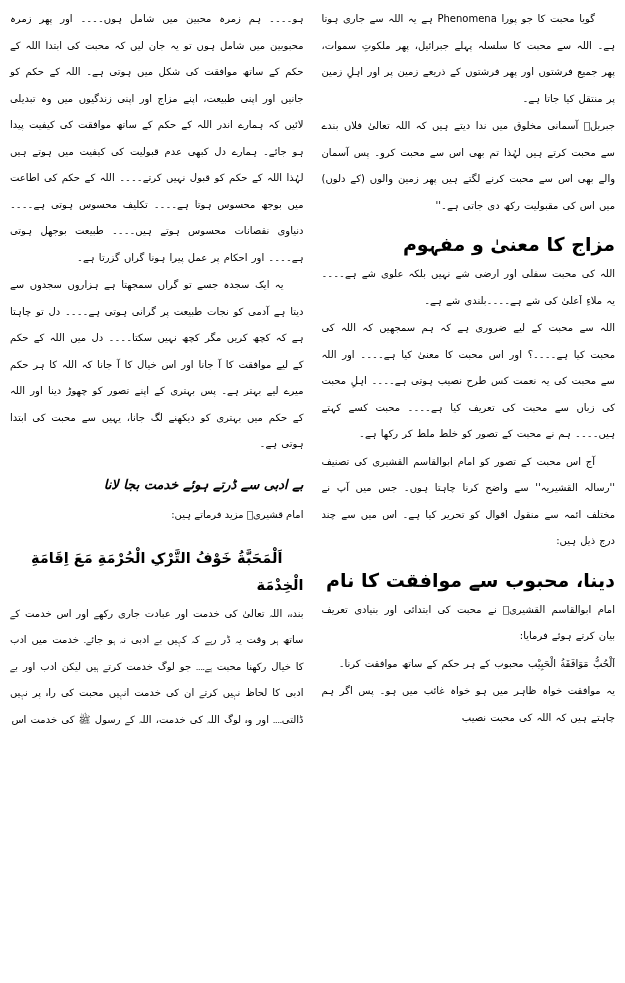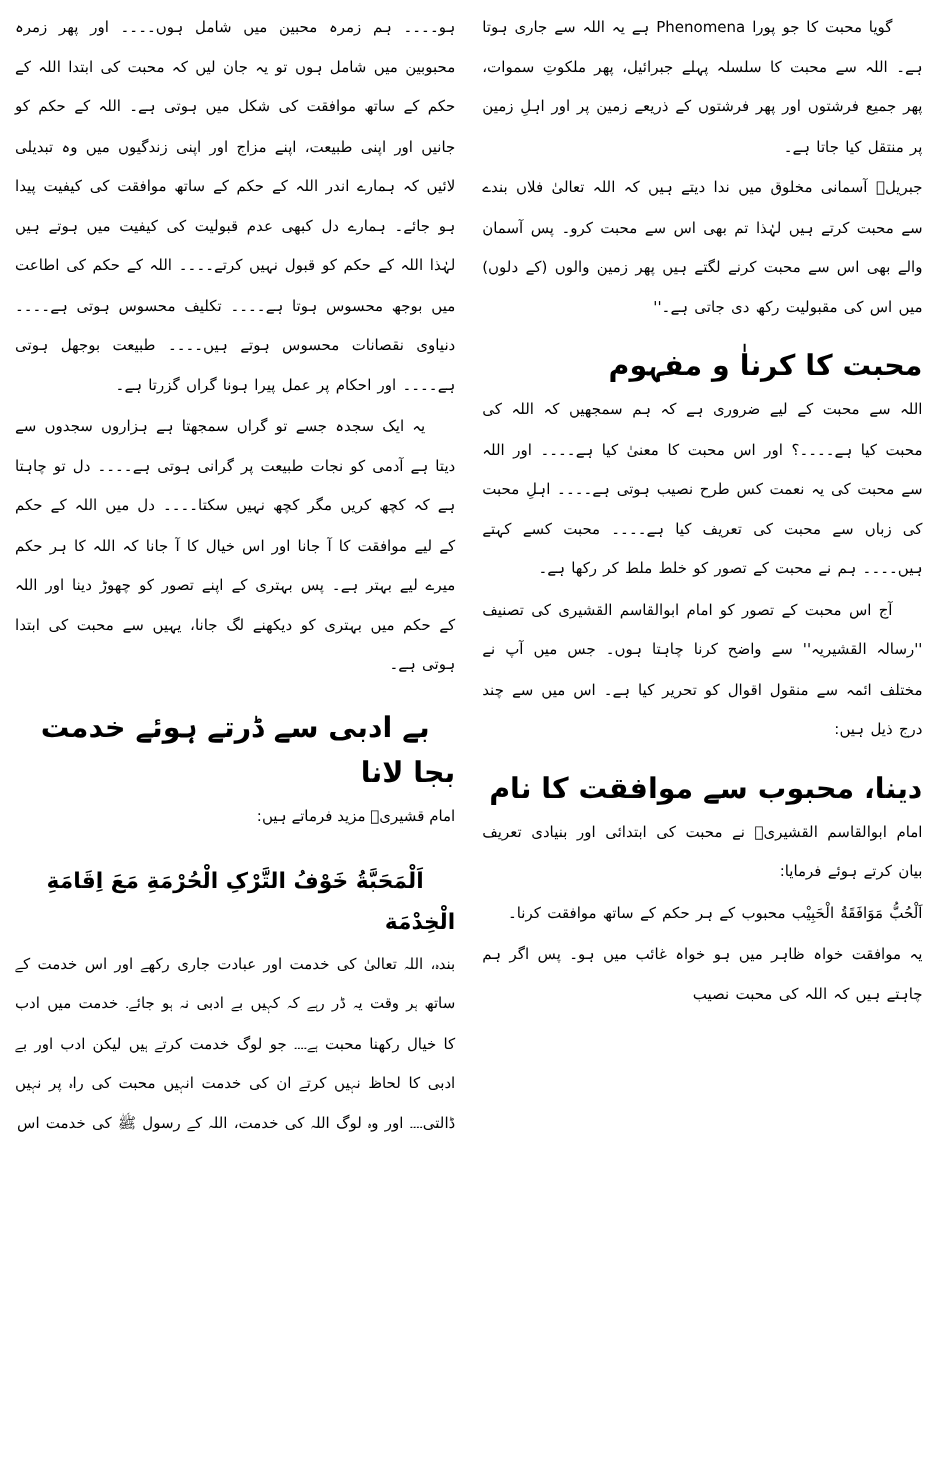--- a/index.html
+++ b/index.html
@@ -48,25 +48,26 @@
   h2.heading {
     margin: 10px 0 2px 0;
     font-size: 19px;
     font-weight: bold;
     line-height: 30px;
     direction: rtl;
     text-align: right;
   }
   h2.heading-center {
     margin: 12px 0 2px 0;
-    font-size: 19px;
+    font-size: 13px;
     font-weight: bold;
     line-height: 30px;
     direction: rtl;
     text-align: center;
+    font-style: italic;
   }
   p.subheading {
     margin: 1px 0 1px 0;
     font-size: 10px;
     font-weight: normal;
     line-height: 25px;
     direction: rtl;
     text-align: center;
   }
   p.arabic-quote {
@@ -81,22 +82,23 @@
 </style>
 </head>
 <body>
 
 <div class="page">
 
   <div class="column col-right">
     <p class="body-text indent">گویا محبت کا جو پورا Phenomena ہے یہ اللہ سے جاری ہوتا ہے۔ اللہ سے محبت کا سلسلہ پہلے جبرائیل، پھر ملکوتِ سموات، پھر جمیع فرشتوں اور پھر فرشتوں کے ذریعے زمین پر اور اہلِ زمین پر منتقل کیا جاتا ہے۔</p>
     <p class="body-text">جبریلؑ آسمانی مخلوق میں ندا دیتے ہیں کہ اللہ تعالیٰ فلاں بندے سے محبت کرتے ہیں لہٰذا تم بھی اس سے محبت کرو۔ پس آسمان والے بھی اس سے محبت کرنے لگتے ہیں پھر زمین والوں (کے دلوں) میں اس کی مقبولیت رکھ دی جاتی ہے۔''</p>
 
-    <h2 class="heading">محبت کا کرناٰ و مفہوم</h2>
+    <h2 class="heading">مزاج کا معنیٰ و مفہوم</h2>
 
+    <p class="body-text">اللہ کی محبت سفلی اور ارضی شے نہیں بلکہ علوی شے ہے۔۔۔۔ یہ ملاءِ اَعلیٰ کی شے ہے۔۔۔۔بلندی شے ہے۔</p>
     <p class="body-text">اللہ سے محبت کے لیے ضروری ہے کہ ہم سمجھیں کہ اللہ کی محبت کیا ہے۔۔۔۔؟ اور اس محبت کا معنیٰ کیا ہے۔۔۔۔ اور اللہ سے محبت کی یہ نعمت کس طرح نصیب ہوتی ہے۔۔۔۔ اہلِ محبت کی زباں سے محبت کی تعریف کیا ہے۔۔۔۔ محبت کسے کہتے ہیں۔۔۔۔ ہم نے محبت کے تصور کو خلط ملط کر رکھا ہے۔</p>
     <p class="body-text indent">آج اس محبت کے تصور کو امام ابوالقاسم القشیری کی تصنیف ''رسالہ القشیریہ'' سے واضح کرنا چاہتا ہوں۔ جس میں آپ نے مختلف ائمہ سے منقول اقوال کو تحریر کیا ہے۔ اس میں سے چند درج ذیل ہیں:</p>
 
     <h2 class="heading">دینا، محبوب سے موافقت کا نام</h2>
 
     <p class="body-text">امام ابوالقاسم القشیریؒ نے محبت کی ابتدائی اور بنیادی تعریف بیان کرتے ہوئے فرمایا:</p>
     <p class="body-text">اَلْحُبُّ مَوَافَقَةُ الْحَبِیْب محبوب کے ہر حکم کے ساتھ موافقت کرنا۔</p>
     <p class="body-text">یہ موافقت خواہ ظاہر میں ہو خواہ غائب میں ہو۔ پس اگر ہم چاہتے ہیں کہ اللہ کی محبت نصیب</p>
   </div>
 

